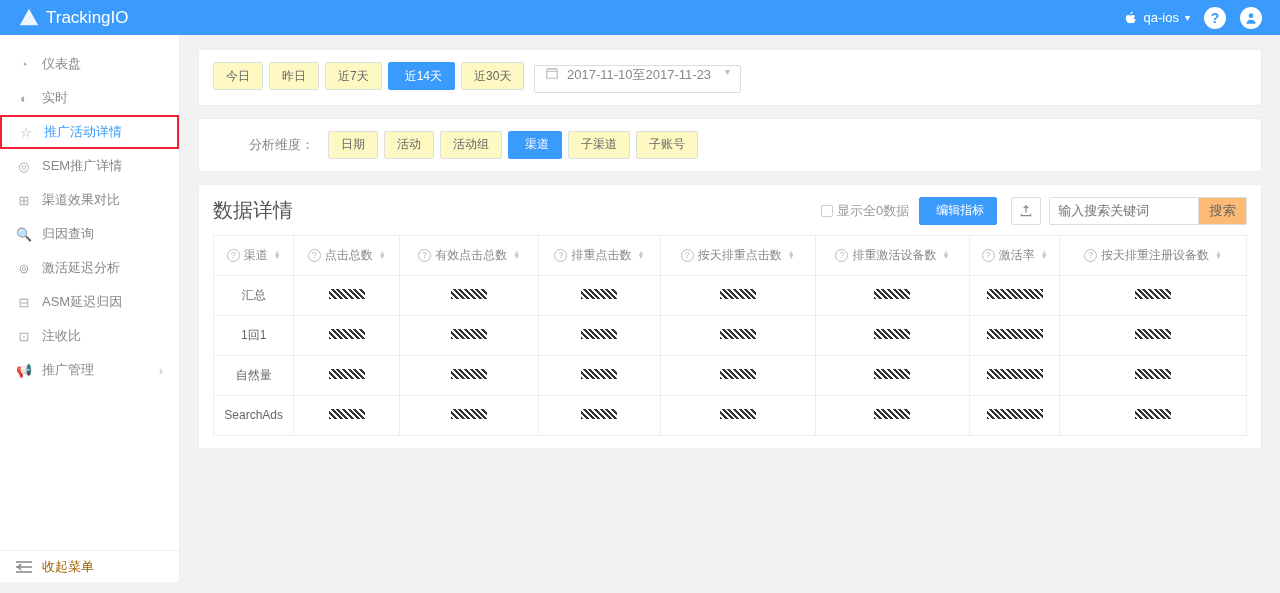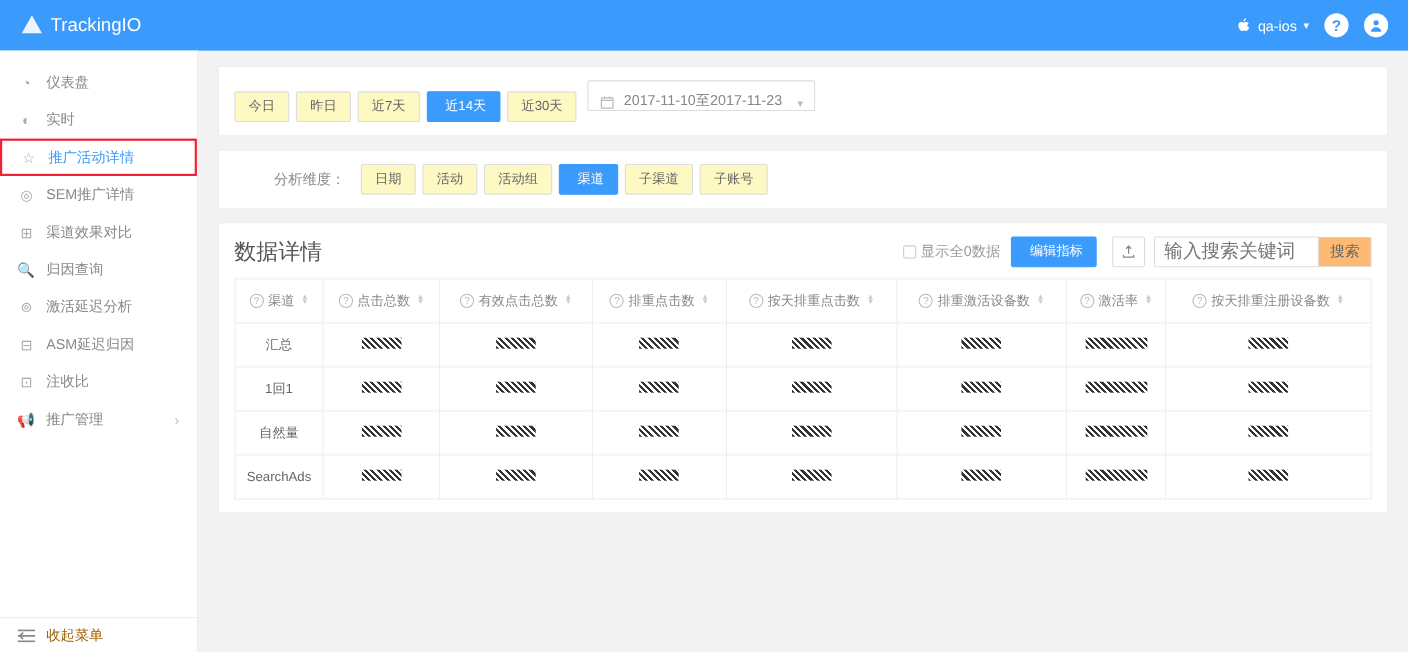--- a/index.html
+++ b/index.html
@@ -1,46 +1,46 @@
 <!DOCTYPE html>
 <html><head>
 <meta charset="utf-8">
 <style>
 * { box-sizing: border-box; margin: 0; padding: 0; }
 body { font-family: "Microsoft YaHei", Arial, sans-serif; font-size: 13px; color: #666; background: #f2f2f2; }
-.header { height: 46px; background: #3a9bfc; display: flex; align-items: center; padding: 0 18px; color: #fff; }
+.header { height: 35px; background: #3a9bfc; display: flex; align-items: center; padding: 0 18px; color: #fff; }
 .logo { display: flex; align-items: center; font-size: 17px; font-weight: 500; }
 .logo svg { margin-right: 6px; }
 .topnav { display: flex; margin-left: 40px; height: 100%; }
 .topnav-item { padding: 0 18px; display: flex; align-items: center; cursor: pointer; font-size: 14px; color: #d6ebff; position: relative; }
 .topnav-item.active { color: #fff; }
 .topnav-item.active::after { content: ""; position: absolute; left: 18px; right: 18px; bottom: 6px; height: 2px; background: #fff; }
 .header-right { margin-left: auto; display: flex; align-items: center; gap: 14px; }
 .platform { display: flex; align-items: center; gap: 6px; font-size: 13px; }
 .circle-btn { width: 22px; height: 22px; border-radius: 50%; background: #fff; color: #3a9bfc; display: flex; align-items: center; justify-content: center; font-weight: bold; font-size: 14px; }
 .layout { display: flex; height: calc(100vh - 46px); }
 .sidebar { width: 180px; background: #fff; padding-top: 12px; border-right: 1px solid #eee; display: flex; flex-direction: column; }
 .side-item { height: 34px; display: flex; align-items: center; padding: 0 16px; gap: 10px; cursor: pointer; color: #888; font-size: 13px; }
 .side-item.highlight { border: 2px solid #e23; color: #3a9bfc; }
 .side-item.expandable .chev { margin-left: auto; color: #bbb; }
 .side-footer { margin-top: auto; height: 32px; display: flex; align-items: center; padding: 0 16px; gap: 10px; color: #a16207; border-top: 1px solid #eee; }
 .main { flex: 1; padding: 14px 18px; overflow: auto; }
 .panel { background: #fff; border: 1px solid #eee; border-radius: 2px; padding: 12px 14px; margin-bottom: 12px; }
 .btn { display: inline-flex; align-items: center; justify-content: center; height: 28px; padding: 0 12px; border: 1px solid #ddd; border-radius: 2px; background: #fef9c3; color: #666; cursor: pointer; font-size: 12px; margin-right: 6px; }
 .btn.primary { background: #3a9bfc; color: #fff; border-color: #3a9bfc; padding-left: 16px; }
-.daterange { display: inline-flex; align-items: flex-end; height: 28px; padding: 0 10px; border: 1px solid #ddd; border-radius: 2px; gap: 8px; color: #888; }
+.daterange { display: inline-flex; align-items: flex-start; height: 28px; padding: 0 10px; border: 1px solid #ddd; border-radius: 2px; gap: 8px; color: #888; }
 .dim-row { display: flex; align-items: center; gap: 8px; margin-left: 36px; }
 .dim-label { color: #888; margin-right: 6px; }
 .data-panel-header { display: flex; align-items: center; margin-bottom: 10px; }
 .data-title { font-size: 20px; color: #555; }
 .spacer { flex: 1; }
 .chk { display: flex; align-items: center; gap: 4px; color: #999; margin-right: 10px; }
 .chk-box { width: 12px; height: 12px; border: 1px solid #ccc; border-radius: 2px; }
 .export-btn { width: 30px; height: 28px; border: 1px solid #ddd; border-radius: 2px; display: flex; align-items: center; justify-content: center; color: #888; margin-left: 8px; }
-.search-input { height: 28px; border: 1px solid #ddd; border-radius: 2px 0 0 2px; padding: 0 8px; width: 150px; font-size: 17px; margin-left: 8px; }
+.search-input { height: 28px; border: 1px solid #ddd; border-radius: 2px 0 0 2px; padding: 0 8px; width: 150px; font-size: 13px; margin-left: 8px; }
 .search-btn { height: 28px; border: 1px solid #ddd; border-left: none; border-radius: 0 2px 2px 0; padding: 0 10px; background: #fdba74; color: #666; cursor: pointer; }
 .table { width: 100%; border-collapse: collapse; }
 .table th, .table td { border: 1px solid #eee; height: 40px; text-align: center; font-size: 12px; color: #666; font-weight: normal; }
 .table th { color: #888; background: #fff; }
 .th-inner { display: inline-flex; align-items: center; gap: 4px; }
 .help-ic { width: 13px; height: 13px; border: 1px solid #bbb; border-radius: 50%; display: inline-flex; align-items: center; justify-content: center; font-size: 9px; color: #bbb; }
 .sort-ic { display: inline-flex; flex-direction: column; line-height: 4px; font-size: 7px; color: #ccc; margin-left: 2px; }
 .redacted { display: inline-block; width: 36px; height: 10px; background-image: repeating-linear-gradient(45deg, #333 0 2px, transparent 2px 4px); }
 .redacted.wide { width: 56px; }
 .ico { width: 16px; height: 16px; display: inline-flex; align-items: center; justify-content: center; color: #aaa; }

